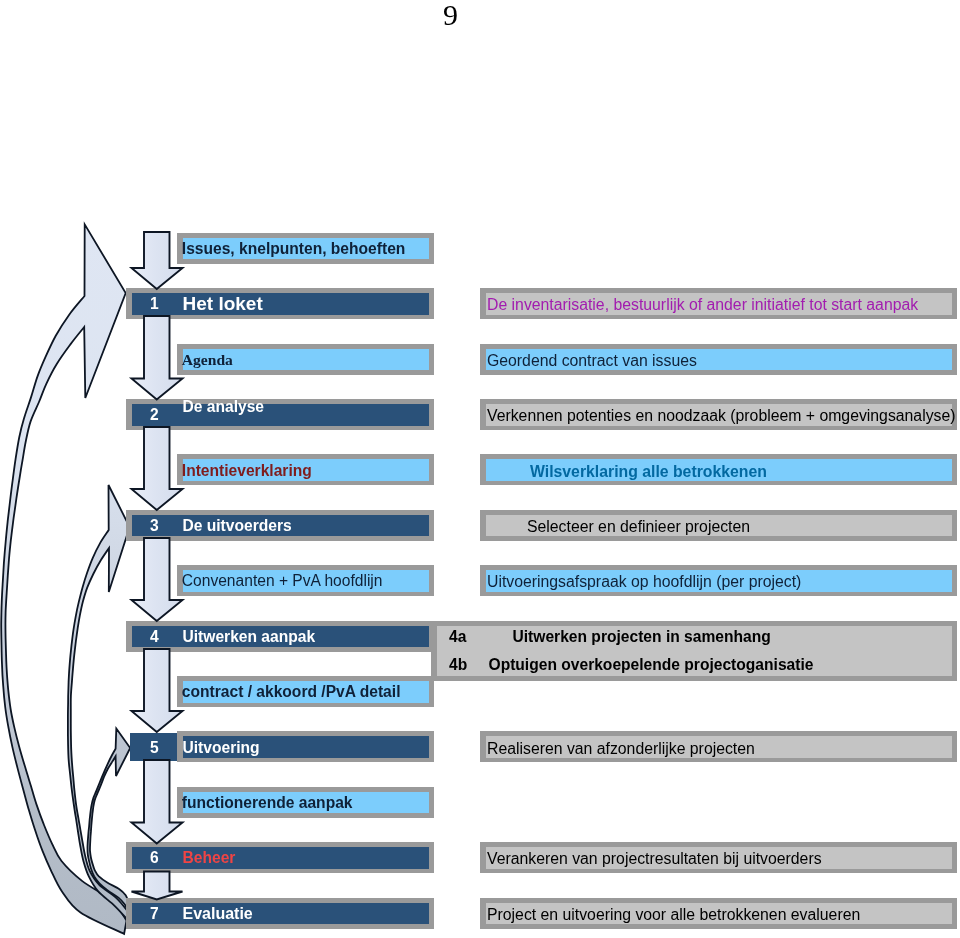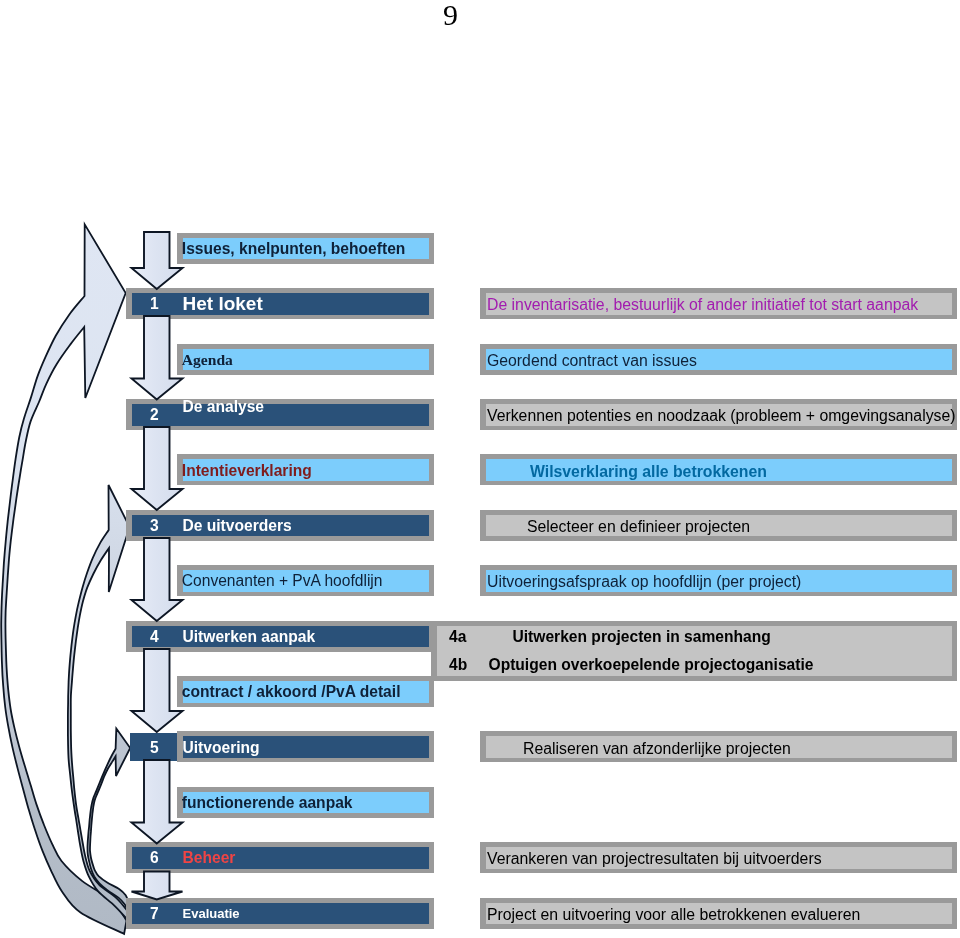--- a/index.html
+++ b/index.html
@@ -104,39 +104,39 @@
       <div class="txt" style="left: 181.8px; top: 684.2px; color: rgb(15, 33, 56); font-size: 15.6px; line-height: 15.6px; font-weight: bold;">contract / akkoord /PvA detail</div>
       <div class="bx" style="left: 129.5px; top: 732.9px; width: 48px; height: 28px; background: rgb(42, 81, 121);"></div>
       <div class="bx" style="left: 177px; top: 731.4px; width: 257px; height: 31px; background: rgb(154, 154, 154);">
         <div class="inner" style="background: rgb(42, 81, 121);"></div>
       </div>
       <div class="txt" style="left: 150px; top: 739.6px; color: rgb(255, 255, 255); font-size: 15.6px; line-height: 15.6px; font-weight: bold;">5</div>
       <div class="txt" style="left: 182.5px; top: 739.6px; color: rgb(255, 255, 255); font-size: 15.6px; line-height: 15.6px; font-weight: bold;">Uitvoering</div>
       <div class="bx" style="left: 480px; top: 731.4px; width: 477px; height: 31px; background: rgb(154, 154, 154);">
         <div class="inner" style="background: rgb(196, 196, 196);"></div>
       </div>
-      <div class="txt" style="left: 487px; top: 740.6px; color: rgb(0, 0, 0); font-size: 15.8px; line-height: 15.8px; font-weight: normal; padding-left: 36px;">Realiseren van afzonderlijke projecten</div>
+      <div class="txt" style="left: 487px; top: 740.6px; color: rgb(0, 0, 0); font-size: 15.8px; line-height: 15.8px; font-weight: normal;">Realiseren van afzonderlijke projecten</div>
       <div class="bx" style="left: 177px; top: 786.8px; width: 257px; height: 31px; background: rgb(154, 154, 154);">
         <div class="inner" style="background: rgb(124, 205, 252);"></div>
       </div>
       <div class="txt" style="left: 181.8px; top: 795px; color: rgb(15, 33, 56); font-size: 15.6px; line-height: 15.6px; font-weight: bold;">functionerende aanpak</div>
       <div class="bx" style="left: 126px; top: 842.2px; width: 308px; height: 31px; background: rgb(154, 154, 154);">
         <div class="inner" style="background: rgb(42, 81, 121);"></div>
       </div>
       <div class="txt" style="left: 150px; top: 850.4px; color: rgb(255, 255, 255); font-size: 15.6px; line-height: 15.6px; font-weight: bold;">6</div>
       <div class="txt" style="left: 182.5px; top: 850.4px; color: #ef4444; font-size: 15.6px; line-height: 15.6px; font-weight: bold;">Beheer</div>
       <div class="bx" style="left: 480px; top: 842.2px; width: 477px; height: 31px; background: rgb(154, 154, 154);">
         <div class="inner" style="background: rgb(196, 196, 196);"></div>
       </div>
       <div class="txt" style="left: 487px; top: 851.4px; color: rgb(0, 0, 0); font-size: 15.8px; line-height: 15.8px; font-weight: normal;">Verankeren van projectresultaten bij uitvoerders</div>
       <div class="bx" style="left: 126px; top: 897.6px; width: 308px; height: 31px; background: rgb(154, 154, 154);">
         <div class="inner" style="background: rgb(42, 81, 121);"></div>
       </div>
       <div class="txt" style="left: 150px; top: 905.8px; color: rgb(255, 255, 255); font-size: 15.6px; line-height: 15.6px; font-weight: bold;">7</div>
-      <div class="txt" style="left: 182.5px; top: 905.8px; color: rgb(255, 255, 255); font-size: 13px; line-height: 15.6px; font-weight: bold; text-align: right;">Evaluatie</div>
+      <div class="txt" style="left: 182.5px; top: 905.8px; color: rgb(255, 255, 255); font-size: 16px; line-height: 15.6px; font-weight: bold; text-align: right;">Evaluatie</div>
       <div class="bx" style="left: 480px; top: 897.6px; width: 477px; height: 31px; background: rgb(154, 154, 154);">
         <div class="inner" style="background: rgb(196, 196, 196);"></div>
       </div>
       <div class="txt" style="left: 487px; top: 906.8px; color: rgb(0, 0, 0); font-size: 15.8px; line-height: 15.8px; font-weight: normal;">Project en uitvoering voor alle betrokkenen evalueren</div>
       <div class="bx" style="left: 431px; top: 620.7px; width: 526px; height: 60.1px; background: rgb(154, 154, 154);">
         <div class="inner" style="background: rgb(196, 196, 196);"></div>
       </div>
       <div class="txt" style="left: 449px; top: 628.9px; color: rgb(0, 0, 0); font-size: 15.6px; line-height: 15.6px; font-weight: bold;">4a</div>
       <div class="txt" style="left: 488.5px; top: 628.9px; color: rgb(0, 0, 0); font-size: 15.6px; line-height: 15.6px; font-weight: bold; margin-left: 24px;">Uitwerken projecten in samenhang</div>
       <div class="txt" style="left: 449px; top: 656.9px; color: rgb(0, 0, 0); font-size: 15.6px; line-height: 15.6px; font-weight: bold;">4b</div>

